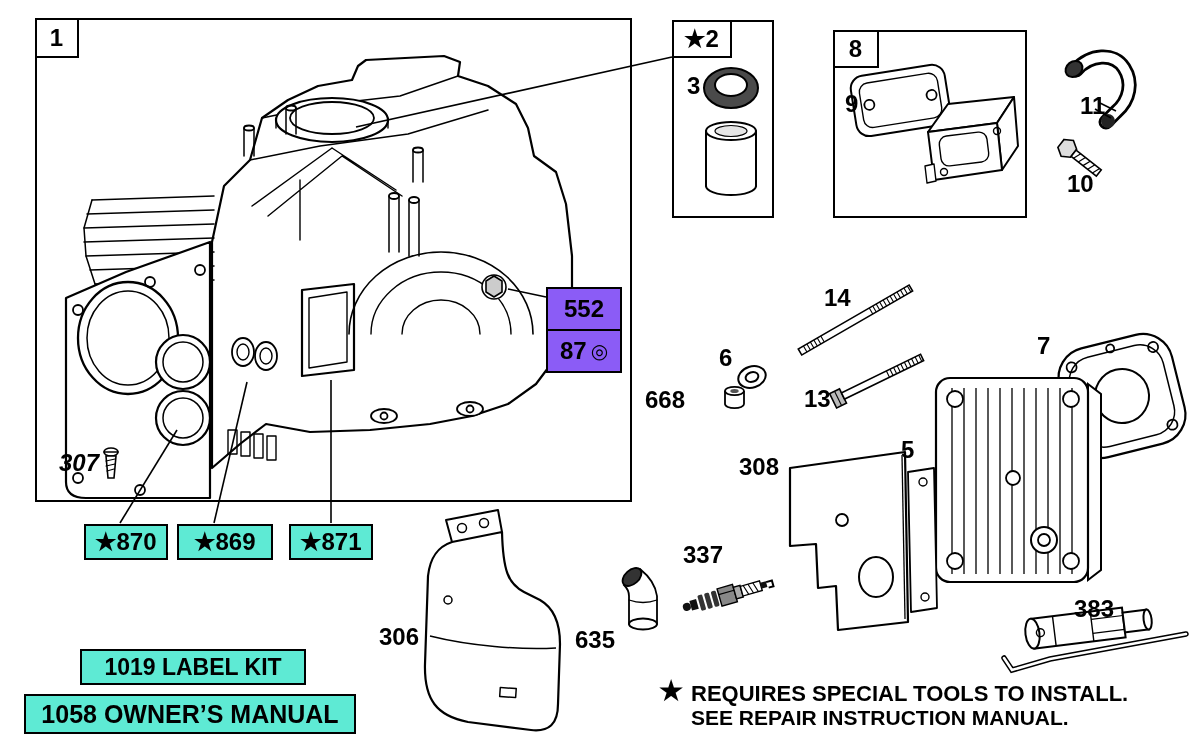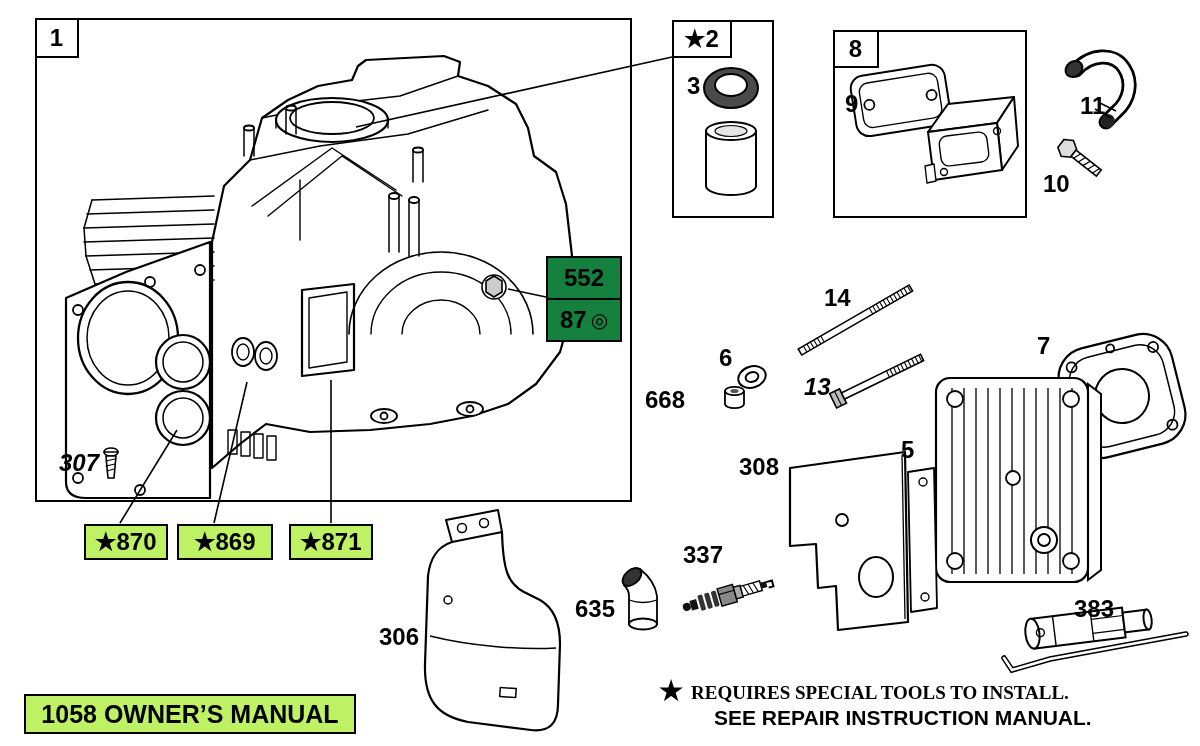--- a/index.html
+++ b/index.html
@@ -3,22 +3,22 @@
 <meta charset="utf-8">
 <style>
   html,body{margin:0;padding:0;background:#fff;}
   .stage{position:relative;width:1200px;height:746px;background:#fff;overflow:hidden;
          font-family:"Liberation Sans",sans-serif;color:#000;}
   svg.art{position:absolute;left:0;top:0;z-index:1;}
   .frame{position:absolute;border:2.5px solid #000;z-index:5;}
   .corner{position:absolute;left:-2.5px;top:-2.5px;background:#fff;border:2.5px solid #000;
           display:flex;align-items:center;justify-content:center;font-weight:700;z-index:6;}
   .lbl{position:absolute;font-weight:700;font-size:24px;line-height:1;white-space:nowrap;z-index:6;}
-  .box{border:2.5px solid #000;background:#bef264;display:inline-flex;align-items:center;justify-content:center;}
-  .callout{position:absolute;border:2.5px solid #000;background:#15803d;z-index:6;}
+  .box{border:2.5px solid #000;background:#5eead4;display:inline-flex;align-items:center;justify-content:center;}
+  .callout{position:absolute;border:2.5px solid #000;background:#8b5cf6;z-index:6;margin-top:31px;}
   .cell{height:40px;display:flex;align-items:center;justify-content:center;font-weight:700;font-size:24px;gap:4px;}
   .grommet{font-size:20px;font-weight:400;line-height:1;}
 </style>
 </head>
 <body>
 
 <div class="stage">
 
   <svg class="art" width="1200" height="746" viewBox="0 0 1200 746">
 
@@ -263,37 +263,38 @@
     <div class="cell" style="border-bottom:2.5px solid #000;">552</div>
     <div class="cell">
       <span>87</span>
       <span class="grommet">◎</span>
     </div>
   </div>
 
   <div class="lbl" style="left:687px;top:74px;">3</div>
   <div class="lbl" style="left:845px;top:92px;">9</div>
   <div class="lbl" style="left:1080px;top:94px;">11</div>
-  <div class="lbl" style="left:1043px;top:172px;">10</div>
+  <div class="lbl" style="left:1067px;top:172px;">10</div>
   <div class="lbl" style="left:791px;top:286px;margin-left:33px;">14</div>
   <div class="lbl" style="left:719px;top:346px;">6</div>
   <div class="lbl" style="left:645px;top:388px;">668</div>
-  <div class="lbl" style="left:804px;top:375px;font-style:italic;">13</div>
+  <div class="lbl" style="left:804px;top:387px;">13</div>
   <div class="lbl" style="left:1037px;top:334px;">7</div>
   <div class="lbl" style="left:901px;top:438px;">5</div>
   <div class="lbl" style="left:739px;top:455px;text-align:right;">308</div>
   <div class="lbl" style="left:59px;top:451px;font-style:italic;">307</div>
   <div class="lbl" style="left:683px;top:543px;">337</div>
-  <div class="lbl" style="left:575px;top:597px;">635</div>
+  <div class="lbl" style="left:575px;top:628px;">635</div>
   <div class="lbl" style="left:379px;top:625px;text-align:center;">306</div>
   <div class="lbl" style="left:1066px;top:597px;margin-left:8px;">383</div>
 
   <div class="lbl box" style="left:84px;top:524px;height:32px;padding:0 9px;">★870</div>
   <div class="lbl box" style="left:177px;top:524px;height:32px;padding:0 15px;">★869</div>
   <div class="lbl box" style="left:289px;top:524px;height:32px;padding:0 9px;">★871</div>
 
+  <div class="lbl box" style="left:80px;top:649px;width:222px;height:32px;font-size:23px;">1019 LABEL KIT</div>
   <div class="lbl box" style="left:24px;top:694px;width:328px;height:36px;font-size:25px;">1058 OWNER’S MANUAL</div>
 
   <div class="lbl" style="left:659px;top:678px;font-size:27px;">★</div>
-  <div class="lbl" style="left:691px;top:683px;font-size:19px;font-family:Liberation Serif, serif;">REQUIRES SPECIAL TOOLS TO INSTALL.</div>
-  <div class="lbl" style="left:714px;top:707px;font-size:21px;text-align:right;">SEE REPAIR INSTRUCTION MANUAL.</div>
+  <div class="lbl" style="left:691px;top:683px;font-size:22px;">REQUIRES SPECIAL TOOLS TO INSTALL.</div>
+  <div class="lbl" style="left:691px;top:707px;font-size:21px;text-align:right;">SEE REPAIR INSTRUCTION MANUAL.</div>
 
 </div>
 
 </body></html>

